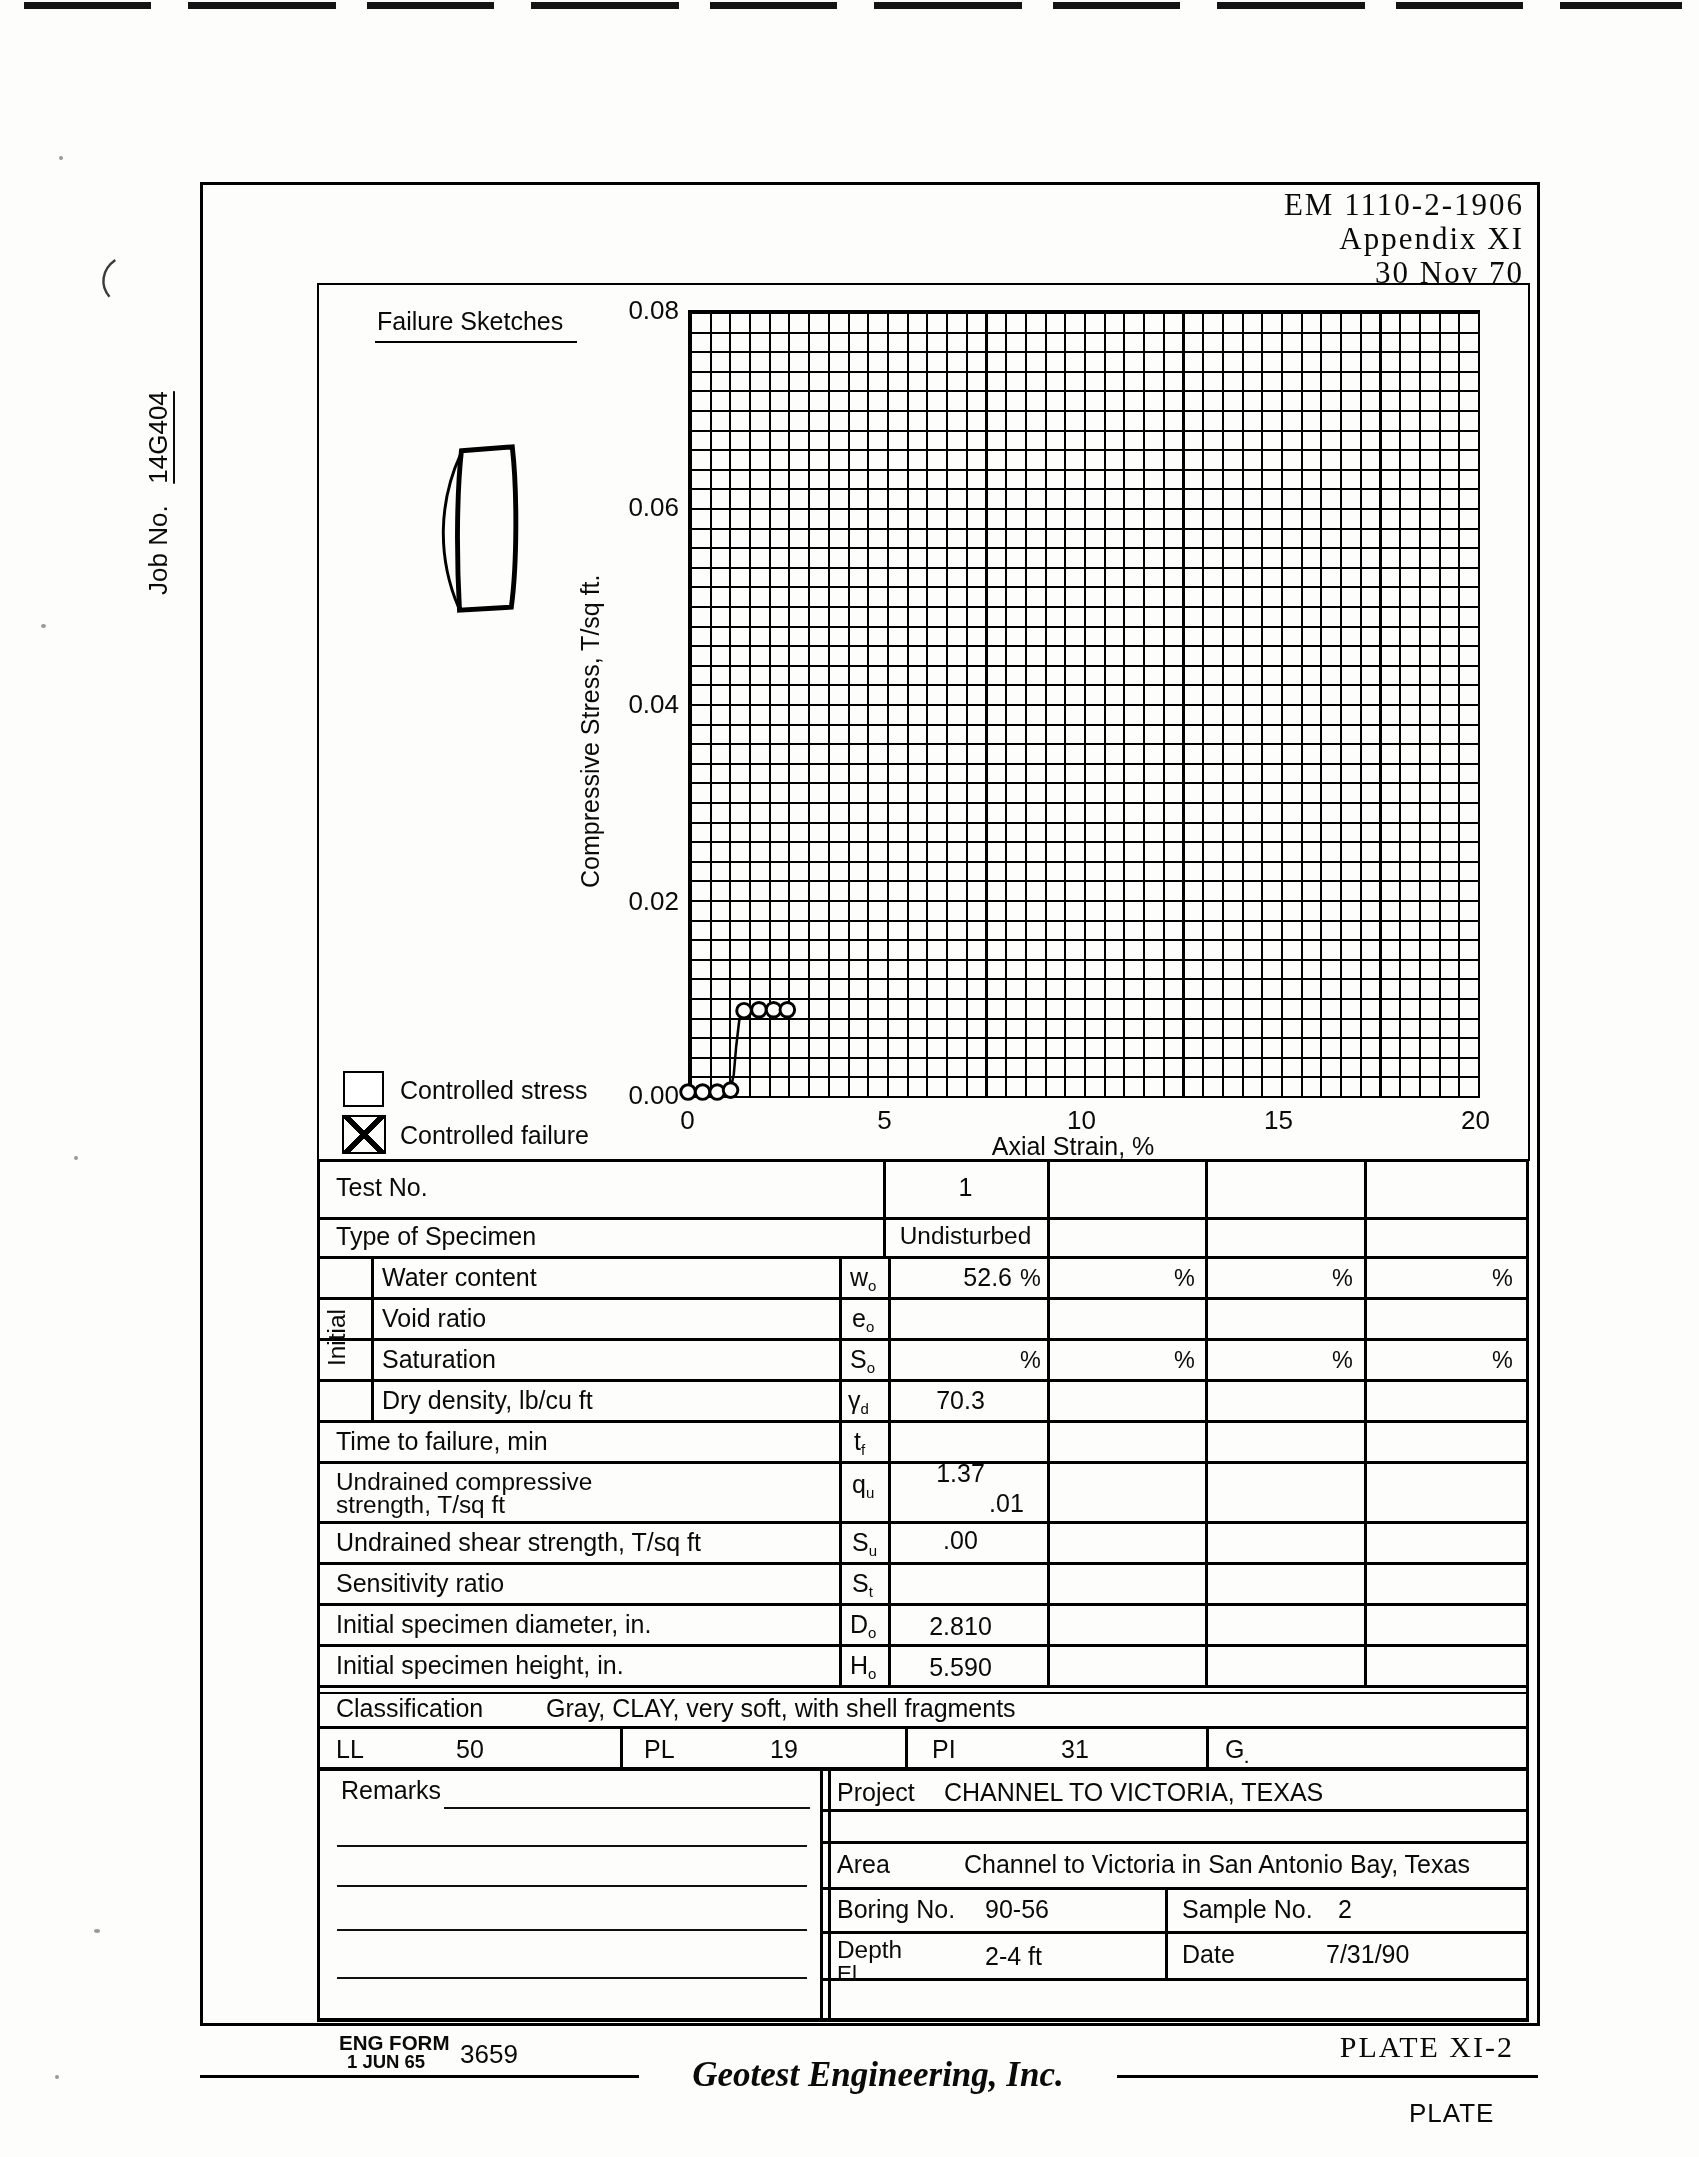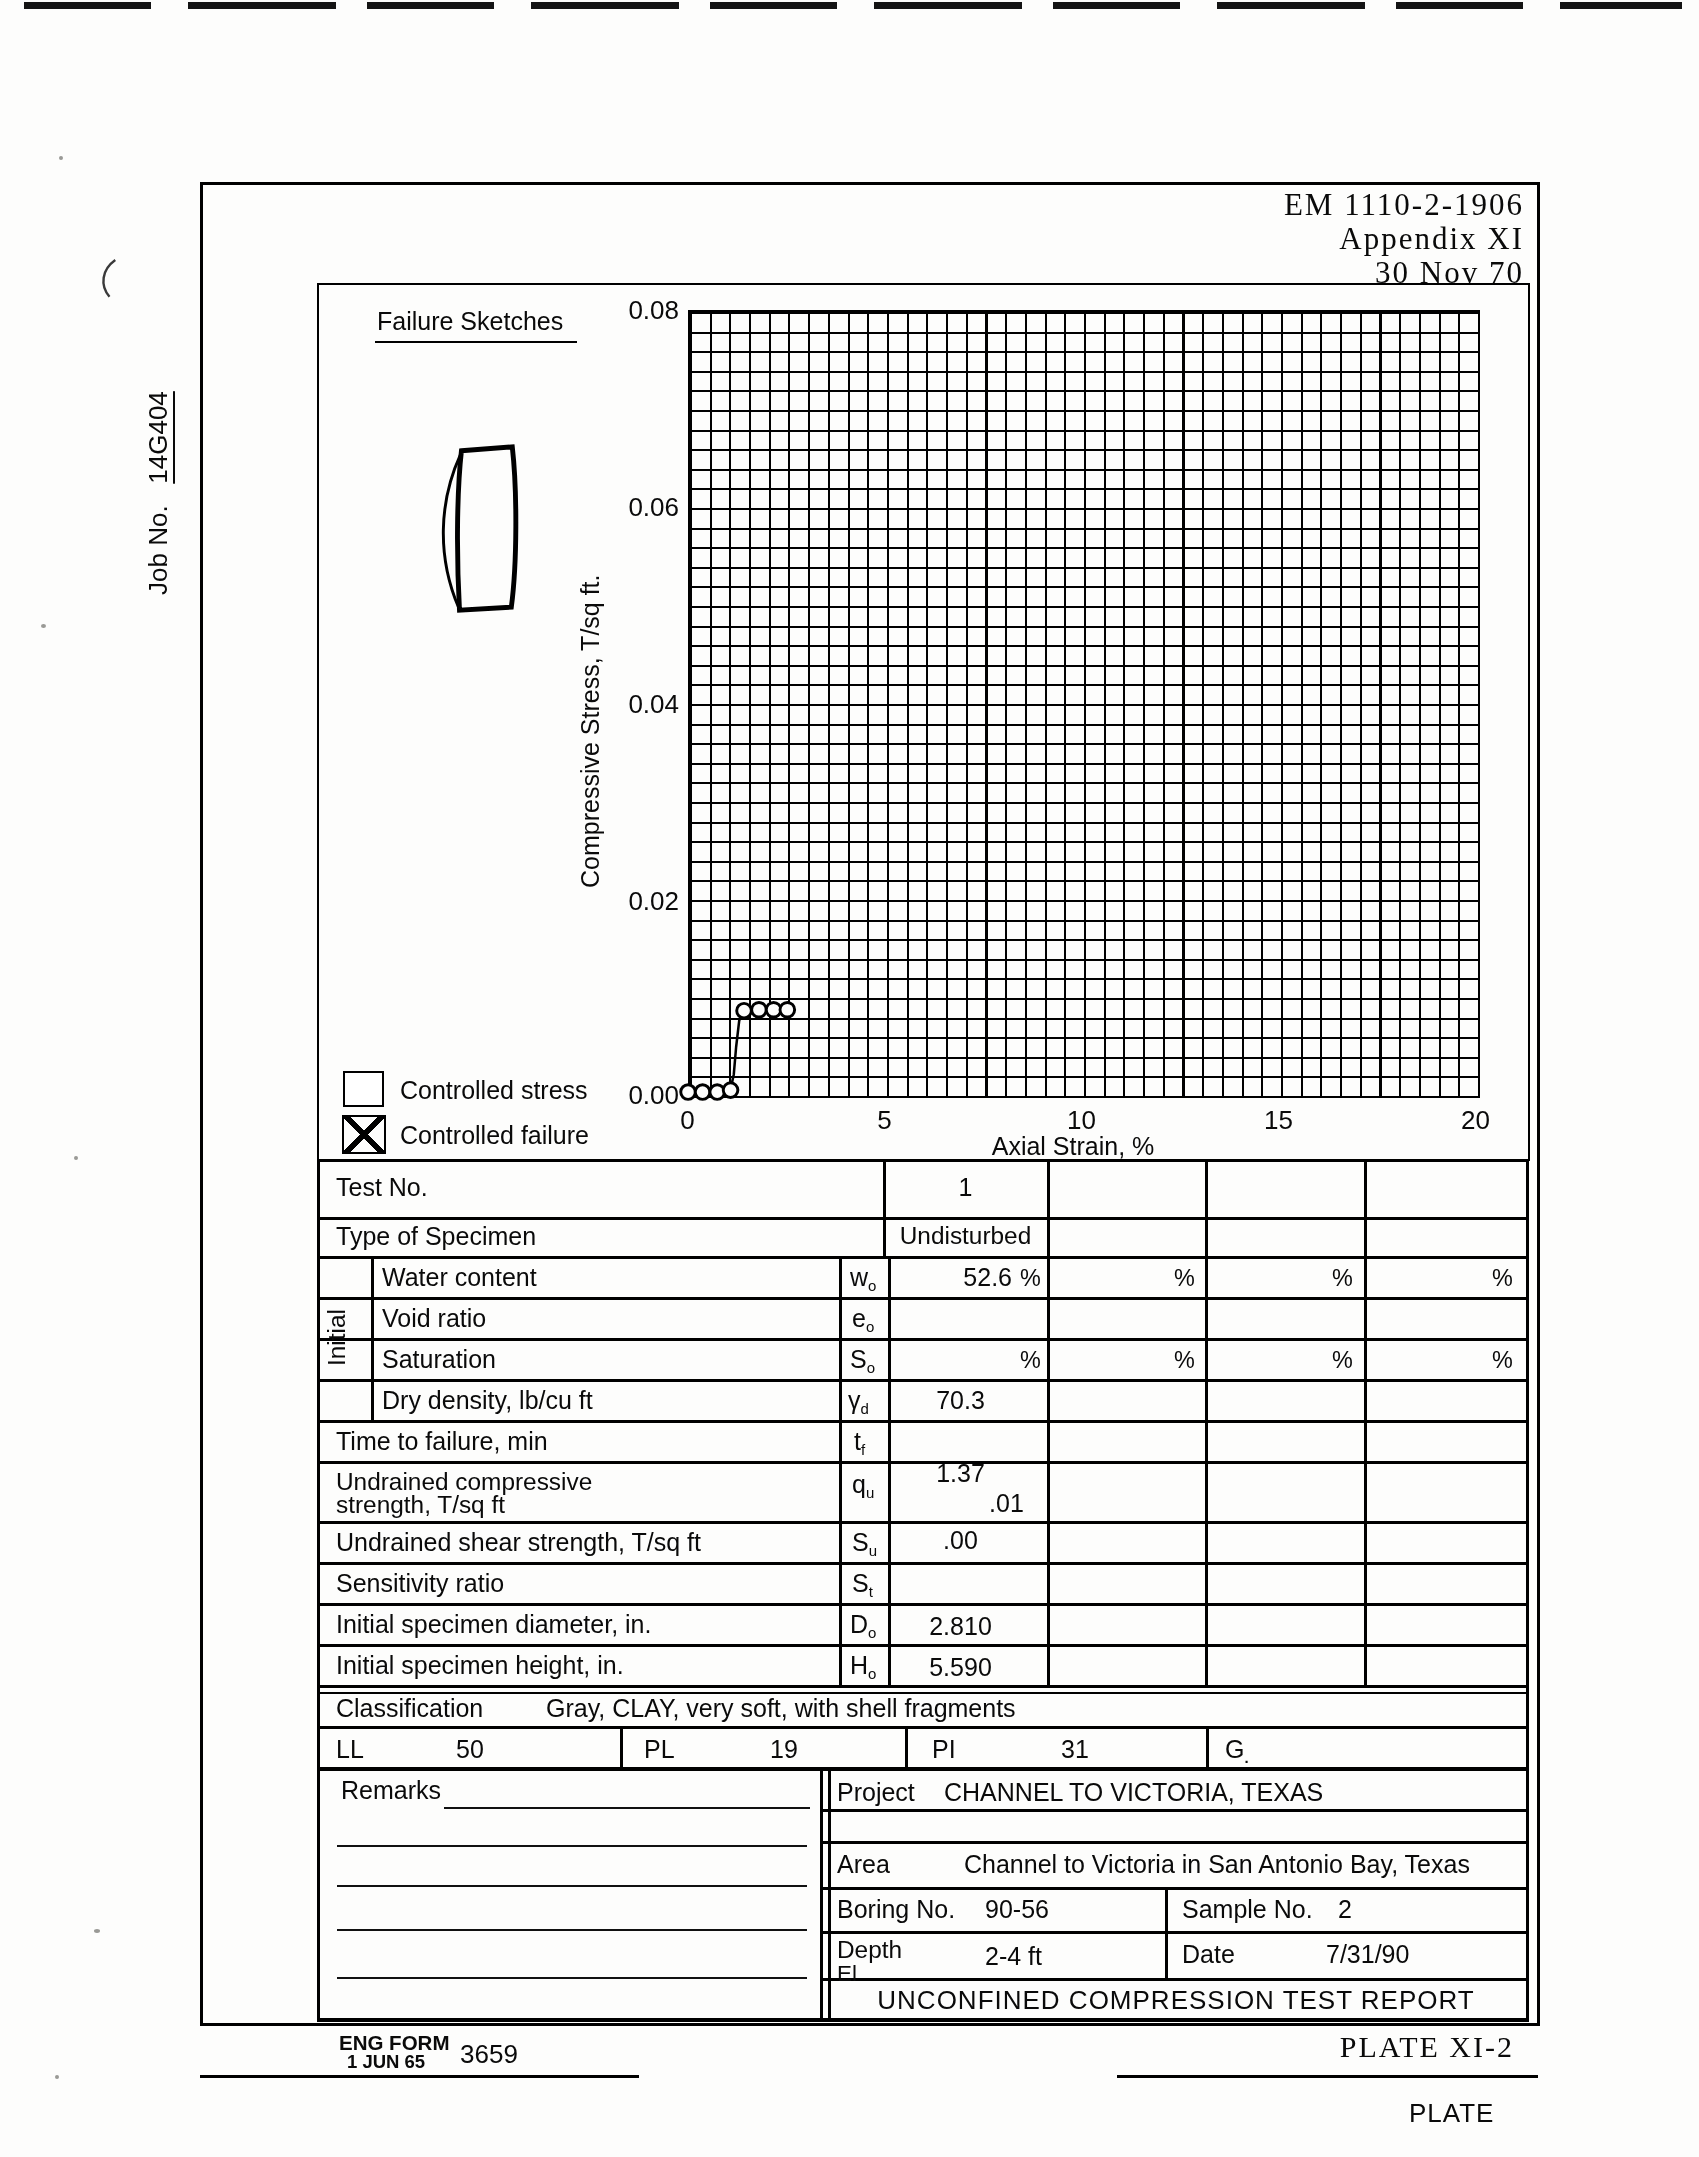--- a/index.html
+++ b/index.html
@@ -223,25 +223,25 @@
   <div class="t" style="left:985px;top:1896px;">90-56</div>
   <div class="t" style="left:1182px;top:1896px;">Sample No.</div>
   <div class="t" style="left:1338px;top:1896px;">2</div>
 
   <div class="t" style="left:837px;top:1937px;font-size:24.4px;">Depth</div>
   <div class="t" style="left:837px;top:1962px;font-size:22.4px;">El</div>
   <div class="t" style="left:985px;top:1943px;">2-4 ft</div>
   <div class="t" style="left:1182px;top:1941px;">Date</div>
   <div class="t" style="left:1326px;top:1941px;">7/31/90</div>
 
-  <div class="t ctr" style="left:823px;top:1986px;width:706px;font-size:26px;letter-spacing:1px;">UNCONFINED COMPRESSION TEST REPORT</div>
 
   <div class="t" style="left:339px;top:2032px;font-size:20.5px;font-weight:bold;">ENG FORM</div>
   <div class="t" style="left:347px;top:2052px;font-size:18.5px;font-weight:bold;">1 JUN 65</div>
   <div class="t" style="left:460px;top:2040px;font-size:26px;">3659</div>
   <div class="t serif rt" style="left:1219px;top:2030px;width:295px;font-size:30px;letter-spacing:2px;">PLATE XI-2</div>
 
   <div class="hl" style="left:200px;top:2075px;width:439px;"></div>
+  <div class="t serif ctr" style="left:644px;top:2056px;width:468px;font-size:35px;font-style:italic;font-weight:600;">Geotest Engineering, Inc.</div>
   <div class="hl" style="left:1117px;top:2075px;width:421px;"></div>
 
   <div class="t" style="left:1409px;top:2099px;font-size:26px;letter-spacing:1px;">PLATE</div>
 </div>
 
 
 </body></html>

